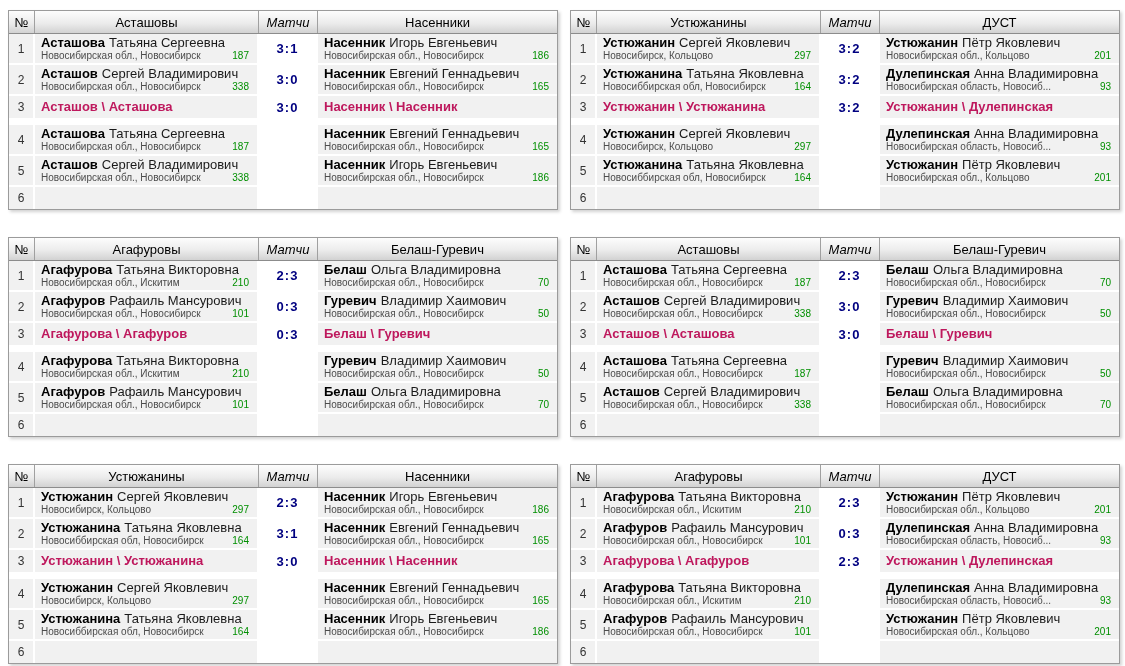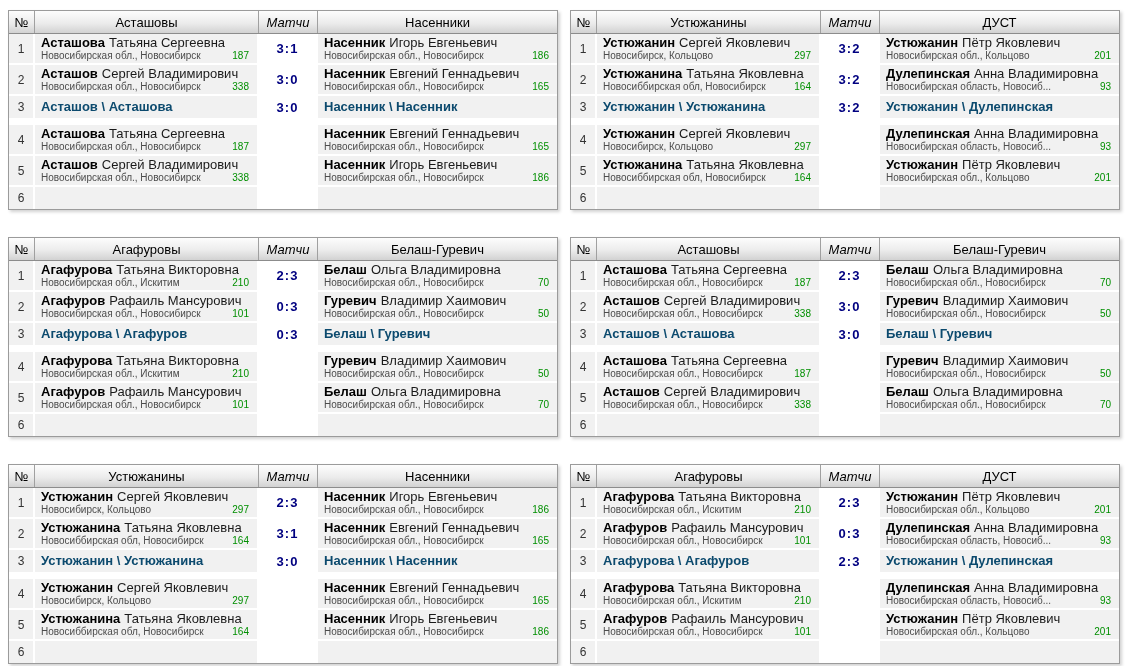--- a/index.html
+++ b/index.html
@@ -62,21 +62,21 @@
     width:57px;background:#ffffff;
     display:flex;align-items:center;justify-content:center;
     font-size:13px;font-weight:bold;
     letter-spacing:1px;
   }
   .line1{
     font-size:13px;line-height:15px;white-space:nowrap;color:#1a1a1a;
   }
   .surname{font-weight:bold;color:#000;}
   .given{margin-left:4px;}
-  .pairname{font-weight:bold;color:#0c4a6e;}
+  .pairname{font-weight:bold;color:#be185d;}
   .row-pair .line1{line-height:20px;}
   .line2{
     display:flex;justify-content:space-between;
     font-size:10px;line-height:12px;color:#4c4c4c;
     padding-right:8px;white-space:nowrap;
   }
   .rating{margin-left:6px;}
   .group-gap{height:3px;background:#ffffff;}
 </style>
 </head>

